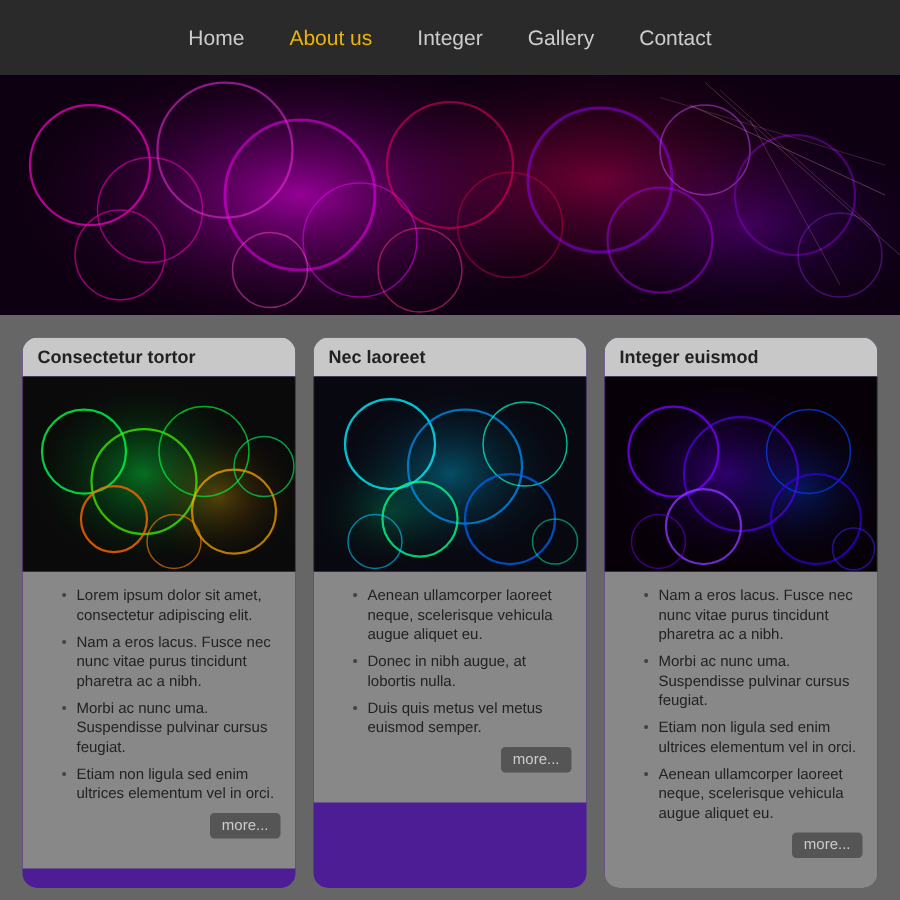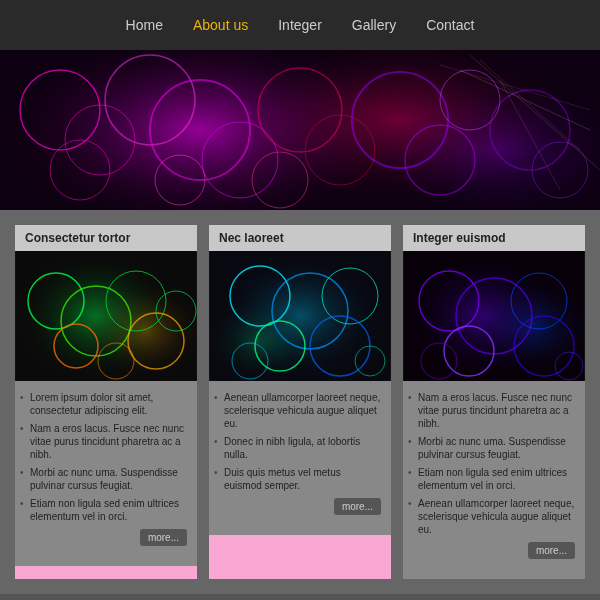--- a/index.html
+++ b/index.html
@@ -47,23 +47,23 @@
 
     
     .content {
       background: #666;
       padding: 15px;
       display: flex;
       gap: 12px;
     }
 
     .card {
-      background: #f9a8d4;
+      background: #4c1d95;
       flex: 1;
-      border-radius: 0;
+      border-radius: 10px;
       overflow: hidden;
     }
 
     .card-header {
       background: #c8c8c8;
       padding: 6px 10px;
       font-size: 12px;
       font-weight: bold;
       color: #222;
     }
@@ -71,21 +71,21 @@
     .card-image {
       width: 100%;
       height: 130px;
       background: #111;
       position: relative;
       overflow: hidden;
     }
 
     .card-body {
       background: #888;
-      padding: 10px 10px 8px 3px;
+      padding: 10px 10px 8px 24px;
     }
 
     .card-body ul {
       list-style: none;
       padding: 0;
     }
 
     .card-body ul li {
       font-size: 10px;
       color: #222;
@@ -233,21 +233,21 @@
         <circle cx="140" cy="45" r="28" fill="none" stroke="#00ffcc" stroke-width="1" opacity="0.7"></circle>
         <circle cx="70" cy="95" r="25" fill="none" stroke="#00ff88" stroke-width="1.5" opacity="0.8"></circle>
         <circle cx="130" cy="95" r="30" fill="none" stroke="#0066ff" stroke-width="1.5" opacity="0.7"></circle>
         <circle cx="40" cy="110" r="18" fill="none" stroke="#00ccff" stroke-width="1" opacity="0.6"></circle>
         <circle cx="160" cy="110" r="15" fill="none" stroke="#00ffaa" stroke-width="1" opacity="0.5"></circle>
       </svg>
     </div>
     <div class="card-body">
       <ul>
         <li>Aenean ullamcorper laoreet neque, scelerisque vehicula augue aliquet eu.</li>
-        <li>Donec in nibh ligula, at lobortis nulla.</li>
+        <li>Donec in nibh augue, at lobortis nulla.</li>
         <li>Duis quis metus vel metus euismod semper.</li>
       </ul>
       <button class="more-btn">more...</button>
     </div>
   </div>
 
   <div class="card">
     <div class="card-header">Integer euismod</div>
     <div class="card-image">
       <svg viewBox="0 0 180 130" xmlns="http://www.w3.org/2000/svg" width="100%" height="100%">

